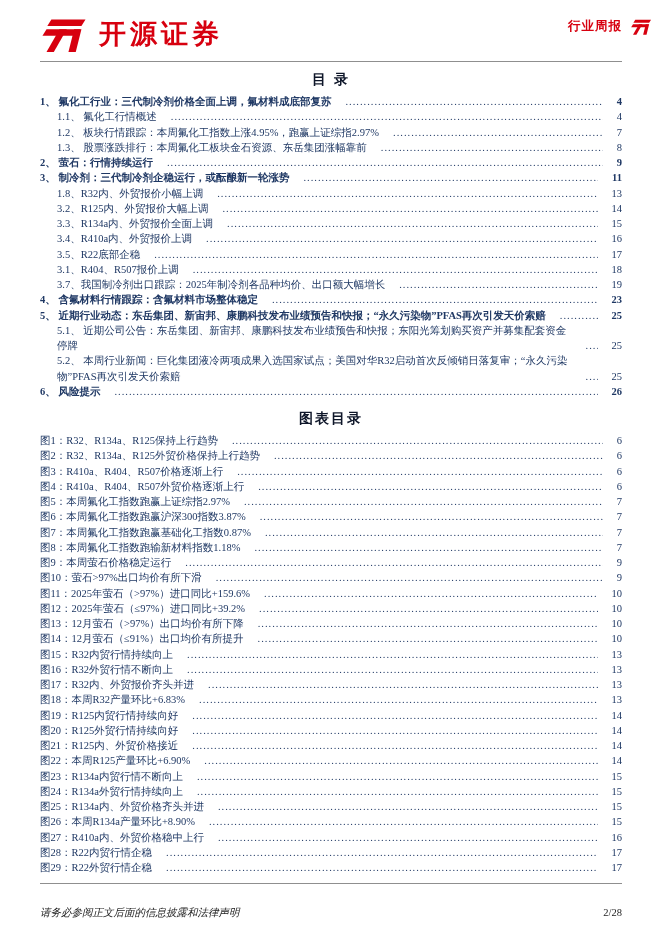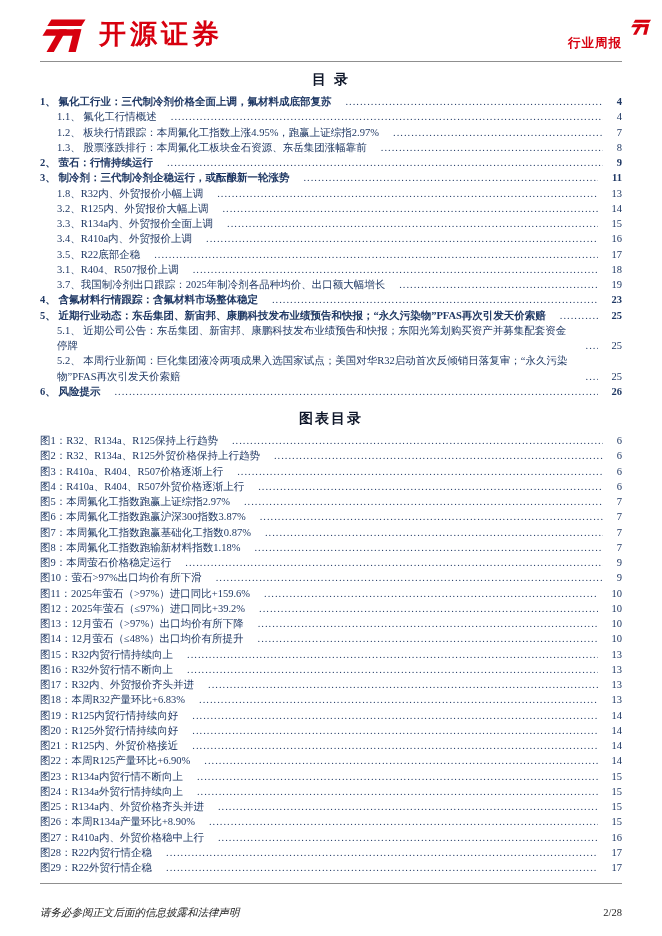--- a/index.html
+++ b/index.html
@@ -12,21 +12,21 @@
   html,body{background:#fff;}
   body{
     width:662px;height:936px;position:relative;overflow:hidden;
     font-family:"Liberation Serif","DejaVu Serif",serif;
     color:var(--ink);
   }
   .page{padding:16px 40px 0 40px;height:100%;position:relative;}
 
   
   .header{
-    display:flex;justify-content:space-between;align-items:flex-end;
+    display:flex;justify-content:space-between;align-items:flex-start;
     padding-bottom:9px;border-bottom:1.5px solid var(--rule);
   }
   .logo{display:flex;align-items:center;gap:7px;}
   .logo-mark svg{display:block;}
   .logo-text{
     color:var(--brand-red);font-weight:bold;font-size:27px;letter-spacing:4px;
     font-family:"Liberation Sans","DejaVu Sans",sans-serif;line-height:1;
   }
   .report-type{
     color:var(--brand-red);font-weight:bold;font-size:12.5px;letter-spacing:1px;
@@ -262,21 +262,21 @@
         <span class="toc-label">图12：2025年萤石（≤97%）进口同比+39.2%</span>
         <span class="leader"></span>
         <span class="toc-page">10</span>
       </div>
       <div class="toc-item fig">
         <span class="toc-label">图13：12月萤石（&gt;97%）出口均价有所下降</span>
         <span class="leader"></span>
         <span class="toc-page">10</span>
       </div>
       <div class="toc-item fig">
-        <span class="toc-label">图14：12月萤石（≤48%）出口均价有所提升</span>
+        <span class="toc-label">图14：12月萤石（≤91%）出口均价有所提升</span>
         <span class="leader"></span>
         <span class="toc-page">10</span>
       </div>
       <div class="toc-item fig">
         <span class="toc-label">图15：R32内贸行情持续向上</span>
         <span class="leader"></span>
         <span class="toc-page">13</span>
       </div>
       <div class="toc-item fig">
         <span class="toc-label">图16：R32外贸行情不断向上</span>

